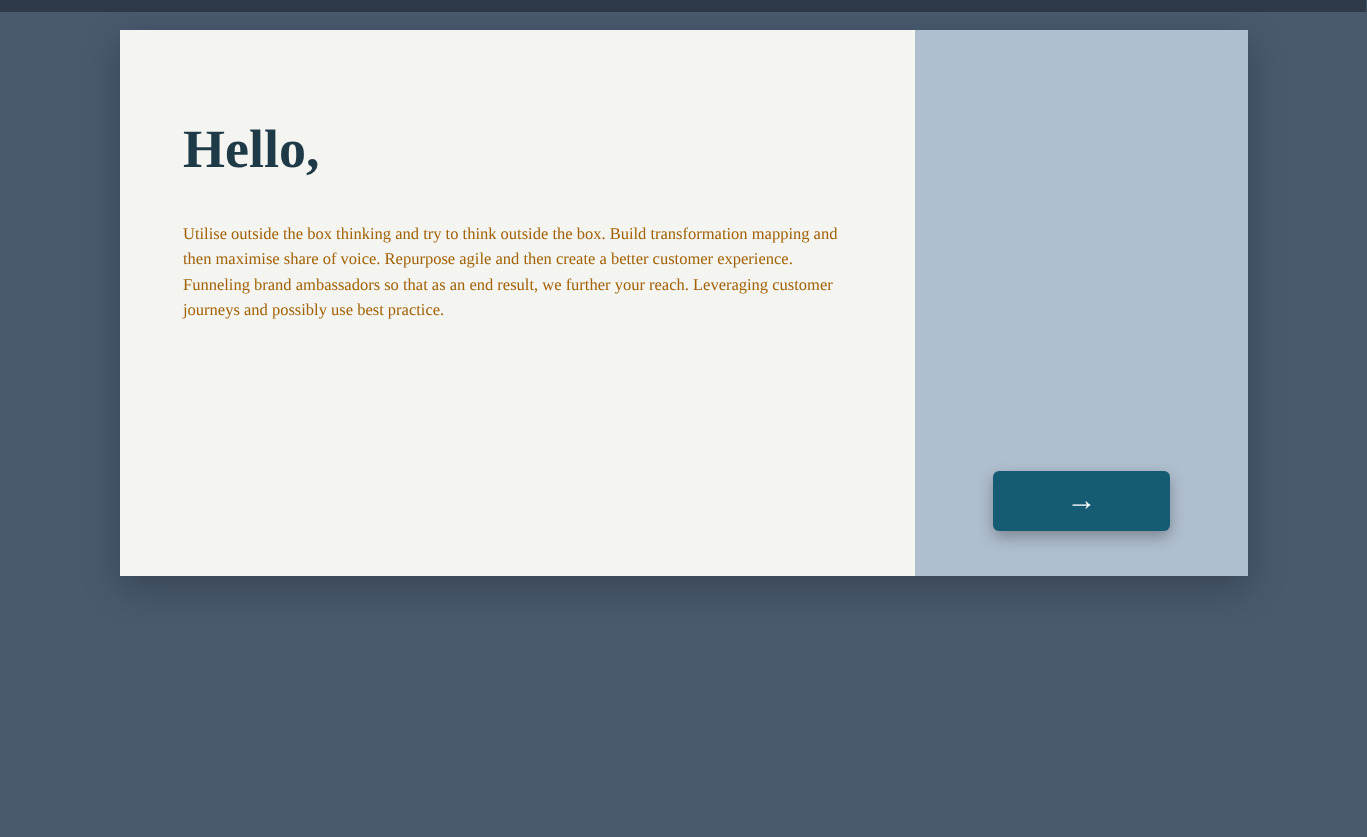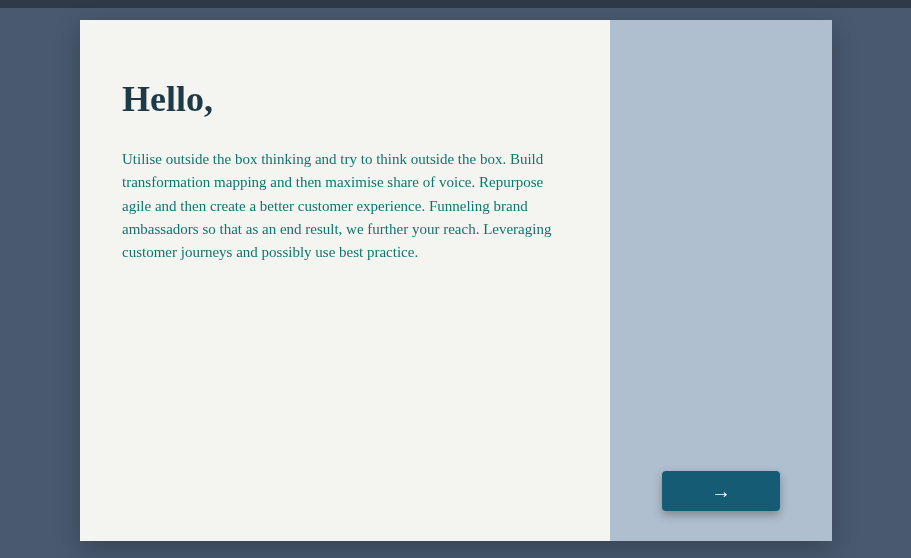--- a/index.html
+++ b/index.html
@@ -18,21 +18,21 @@
     .top-bar {
       width: 100%;
       height: 8px;
       background: #2e3a48;
     }
     .card {
       position: absolute;
       left: 80px;
       top: 20px;
       width: 752px;
-      height: 521px;
+      height: 364px;
       display: flex;
       box-shadow: 0 8px 24px rgba(0,0,0,0.25);
       justify-content: space-between;
     }
     .left-panel {
       width: 530px;
       height: 100%;
       background: #f4f4f1;
       padding: 58px 42px 42px 42px;
     }
@@ -44,23 +44,23 @@
     }
     .heading {
       font-family: Georgia, 'Times New Roman', serif;
       font-size: 36px;
       font-weight: bold;
       color: #1f3a47;
       margin-bottom: 28px;
     }
     .body-text {
       font-family: Georgia, 'Times New Roman', serif;
-      font-size: 15px;
+      font-size: 11px;
       line-height: 1.55;
-      color: #0f766e;
+      color: #a16207;
       max-width: 440px;
     }
     .next-button {
       position: absolute;
       bottom: 30px;
       right: 52px;
       width: 118px;
       height: 40px;
       background: #165b74;
       border: none;

